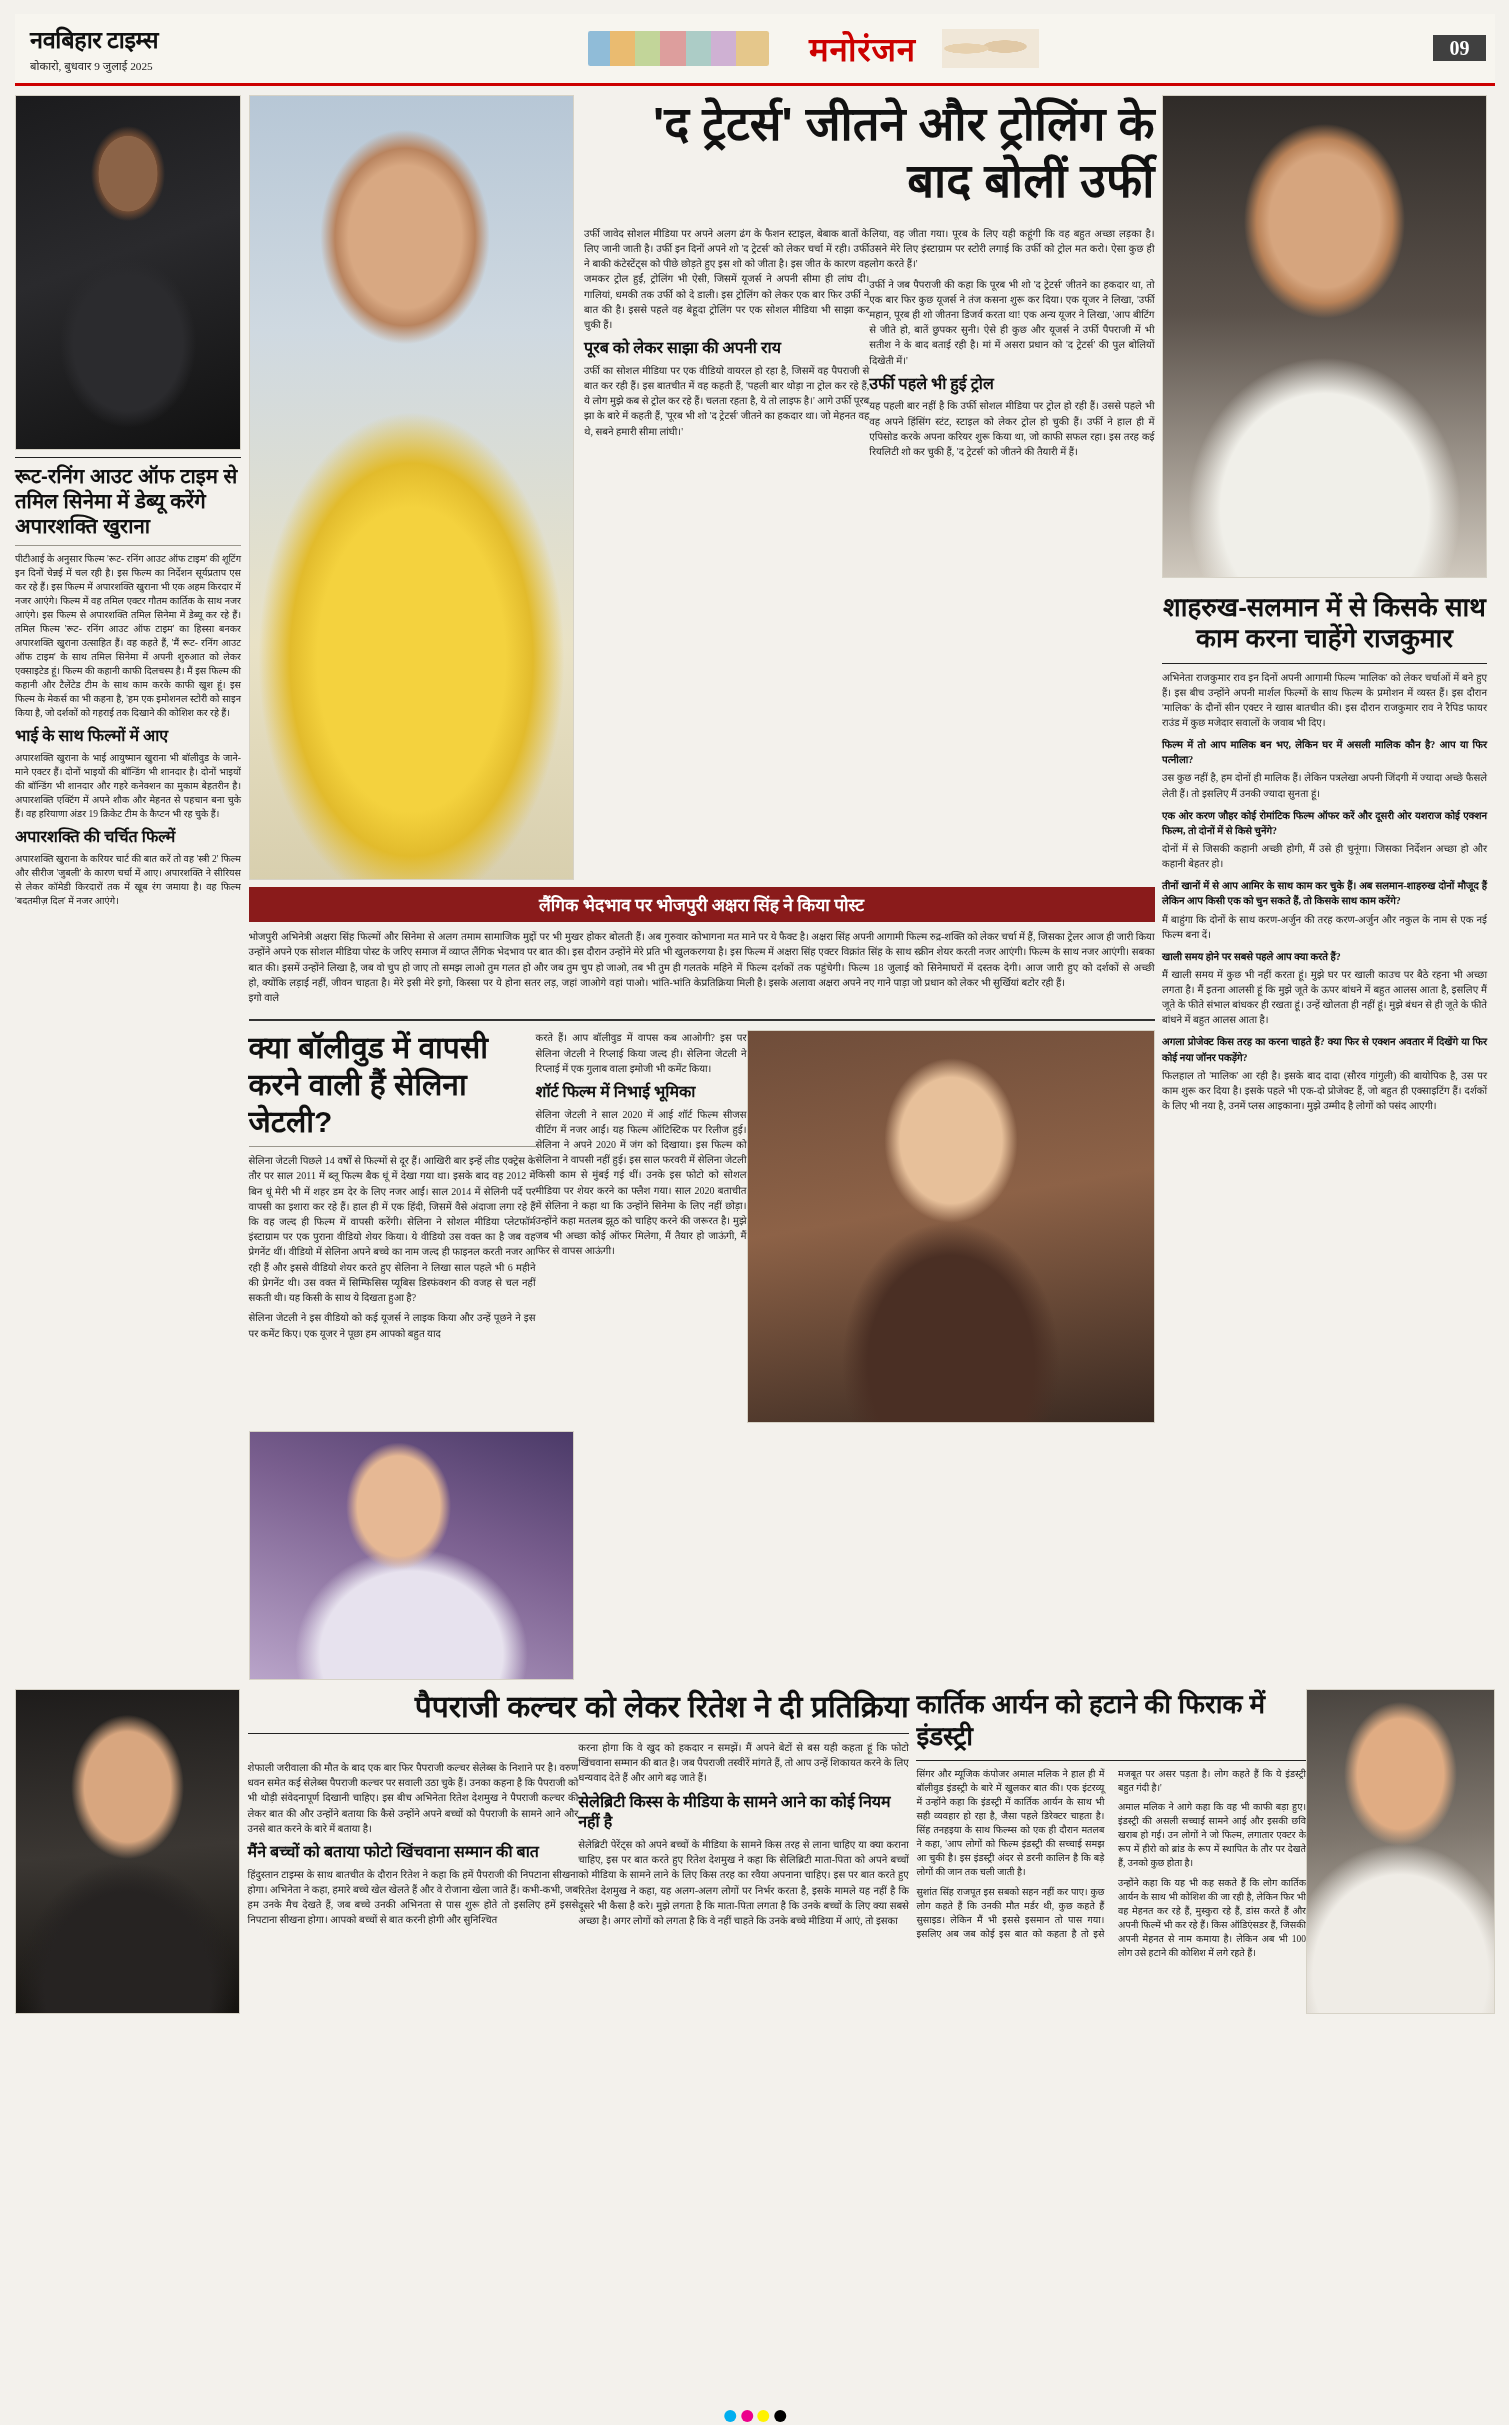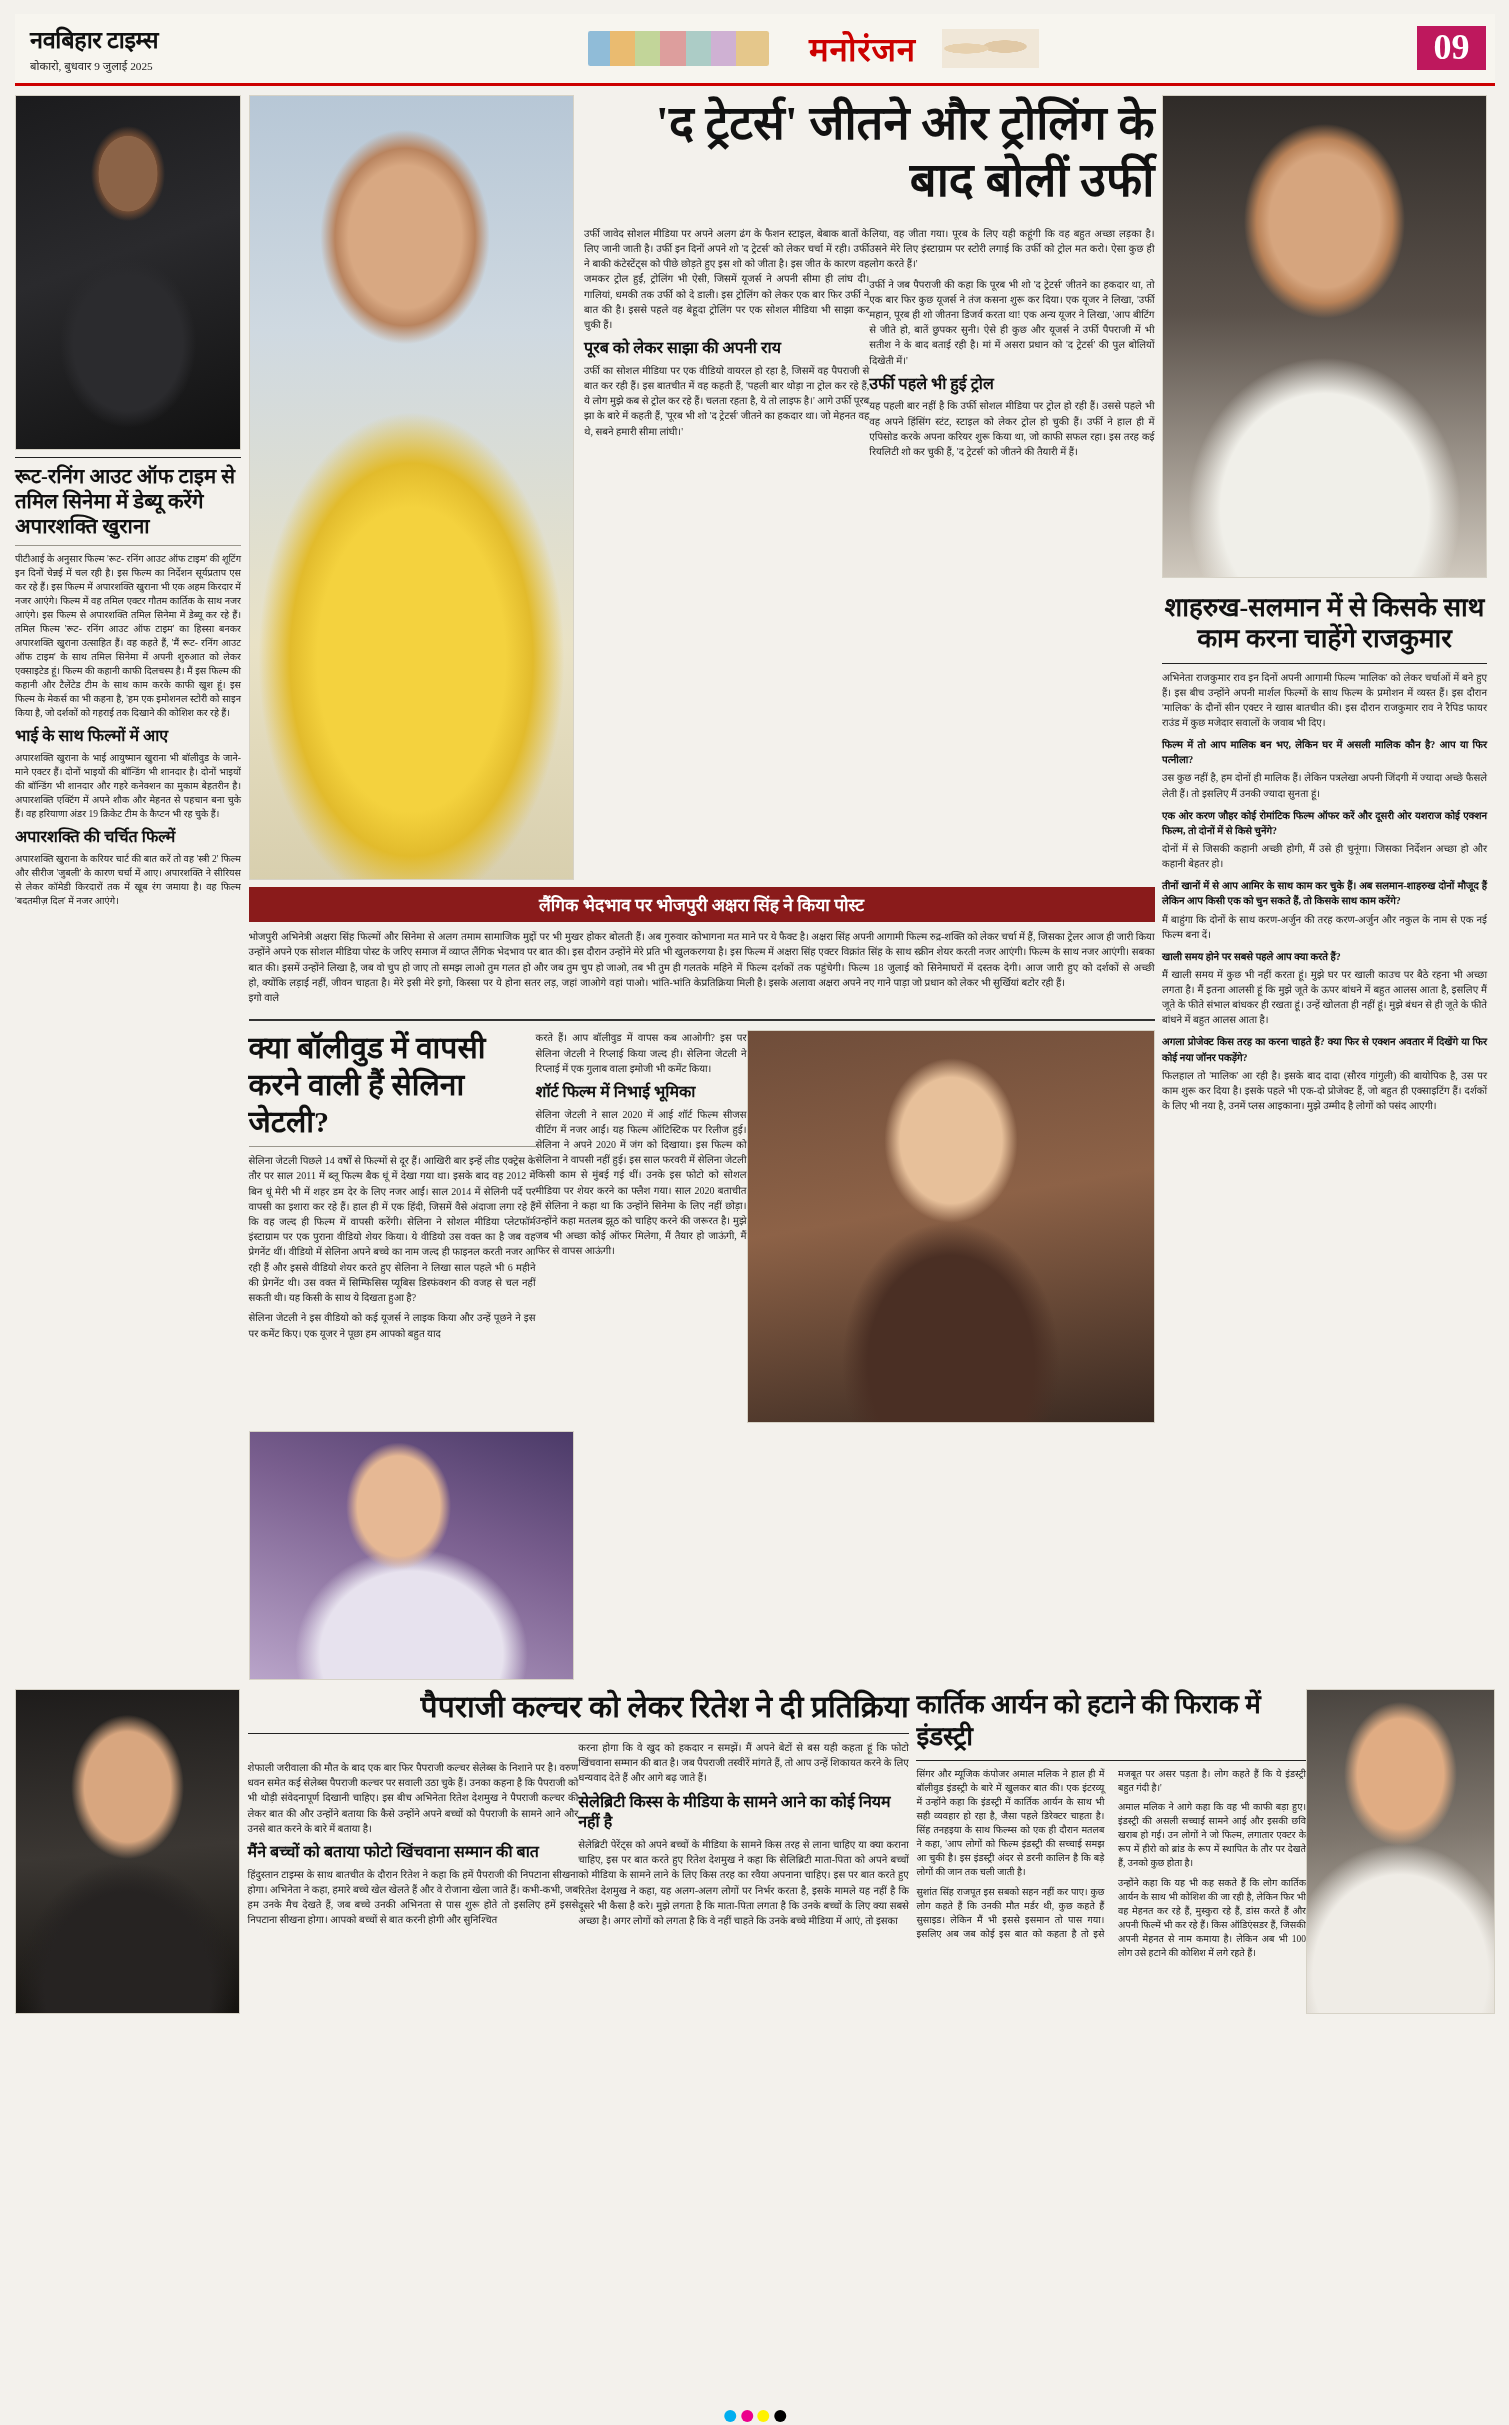--- a/index.html
+++ b/index.html
@@ -73,25 +73,25 @@
                 radial-gradient(ellipse at 62% 45%, #dcbf95 0 20%, transparent 21%),
                 linear-gradient(90deg, transparent 0 10%, #efe4d3 10% 90%, transparent 90%);
     opacity:.8;
   }
   .mh-right {
     width: 113px;
     display: flex; justify-content: flex-end; align-items: center;
     padding-right: 4.5px;
   }
   .page-num {
-    background: #be185d;
+    background: #404040;
     color: #fff;
     font-family: "Liberation Serif", serif;
     font-weight: bold;
-    font-size: 36px;
+    font-size: 20px;
     padding: 1.5px 16.6px;
     line-height: 1.15;
   }
 
   
   .content {
     margin-top: 9px;
     display: flex;
     gap: 7.5px;
   }
@@ -151,21 +151,21 @@
   }
   .ph-kartik {
     height: 325px;
     background:
       radial-gradient(ellipse 83px 106px at 50% 26%, #e0ac83 0 52%, transparent 68%),
       radial-gradient(ellipse 159px 181px at 50% 88%, #efece6 0 55%, transparent 72%),
       linear-gradient(175deg,#49443f 0%, #7e766d 45%, #d9d3c8 100%);
   }
 
   .hl {
-    font-family: Liberation Serif, serif;
+    font-family: Liberation Sans, sans-serif;
     font-weight: bold;
     color: #111;
     line-height: 1.22;
   }
   .hl-xl { font-size: 47px; }
   .hl-lg { font-size: 30px; }
   .hl-md { font-size: 26px; }
   .hl-sm { font-size: 20.4px; }
 
   .sub-hd {

